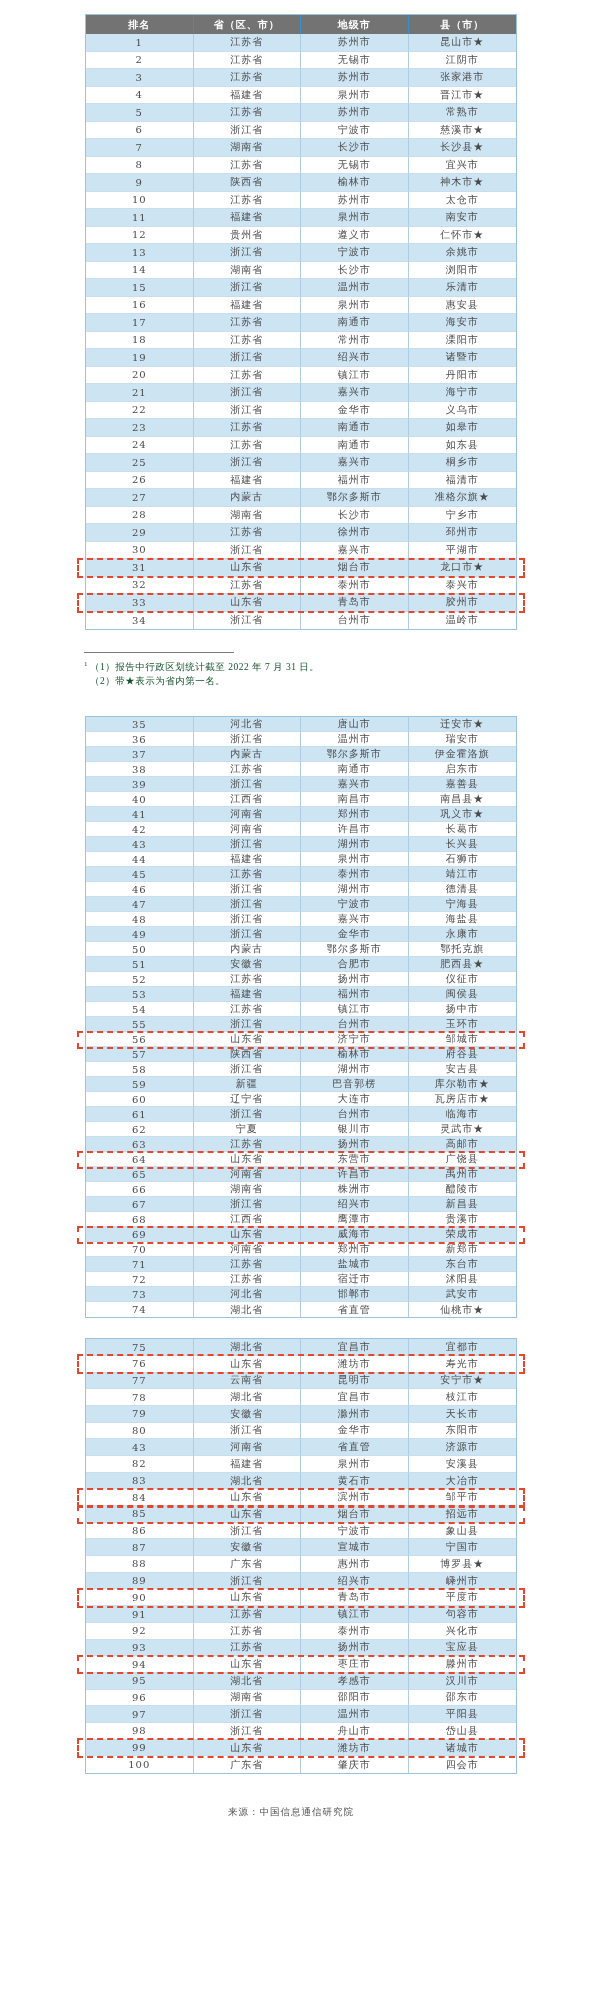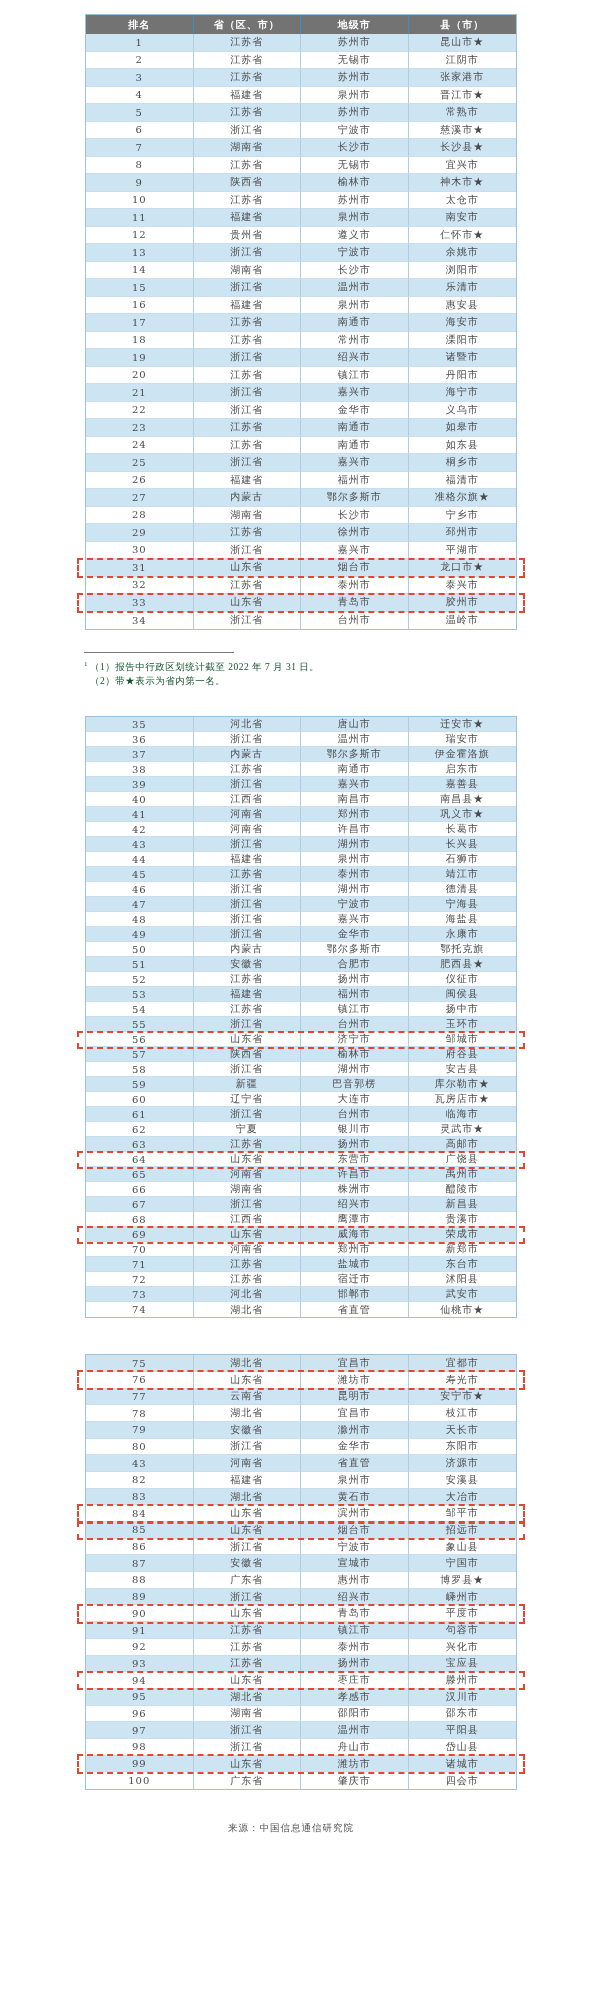--- a/index.html
+++ b/index.html
@@ -17,21 +17,21 @@
   }
   .title sup { font-size:8px; color:#2f2f2f; }
 
   .tbl {
     margin-left:85px; width:432px;
     border:1px solid #9dc2dc;
     background:#ffffff;
   }
   .t1 { margin-top:14px; }
   .t2 { margin-top:28px; }
-  .t3 { margin-top:36px; }
+  .t3 { margin-top:20px; }
 
   .thead {
     display:flex; height:19px; align-items:flex-start;
     background:#737373; color:#ffffff;
   }
   .thead .cell { font-weight:bold; color:#ffffff; border-right:1px solid #3c8cc9; border-bottom:none; }
   .thead .cell:last-child { border-right:none; }
 
   .trow { display:flex; align-items:center; position:relative; }
   .t1 .trow { height:17.5px; }

